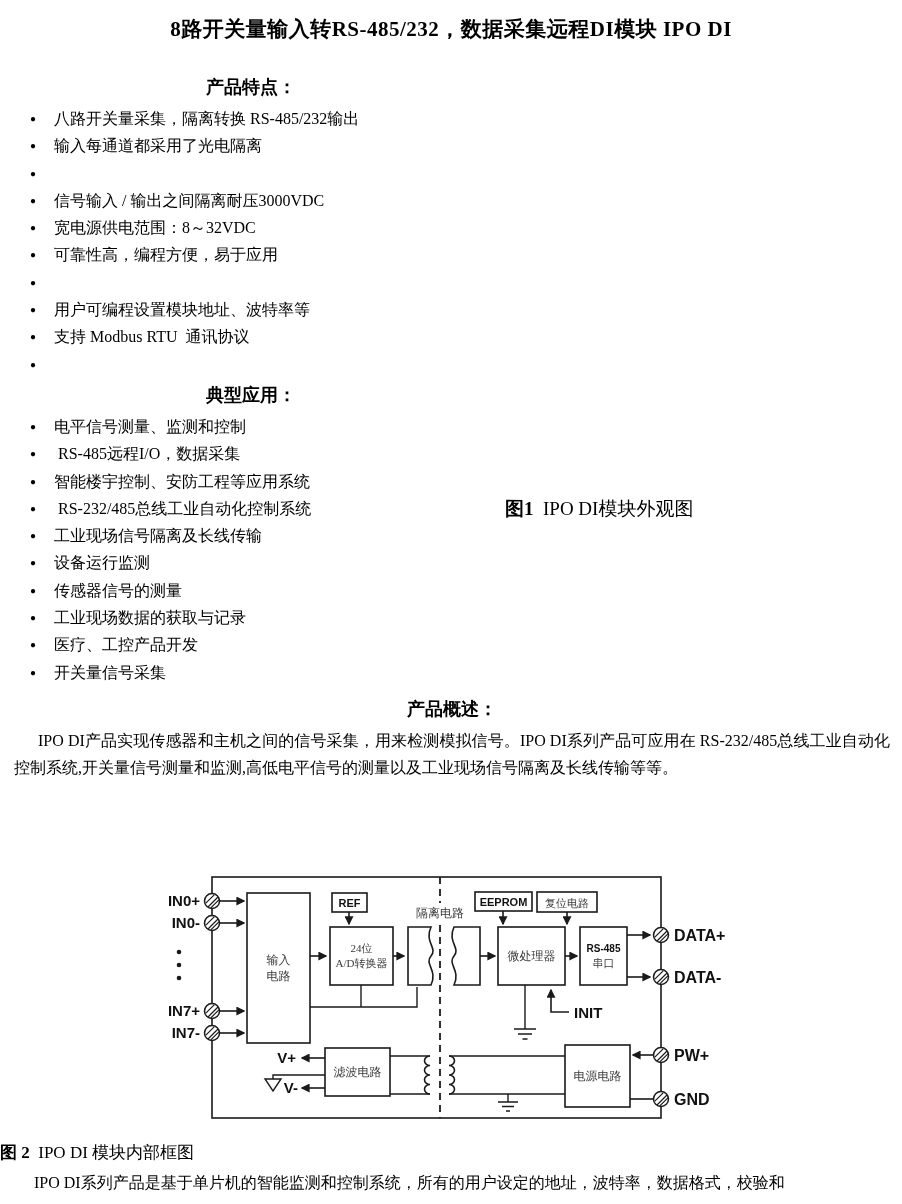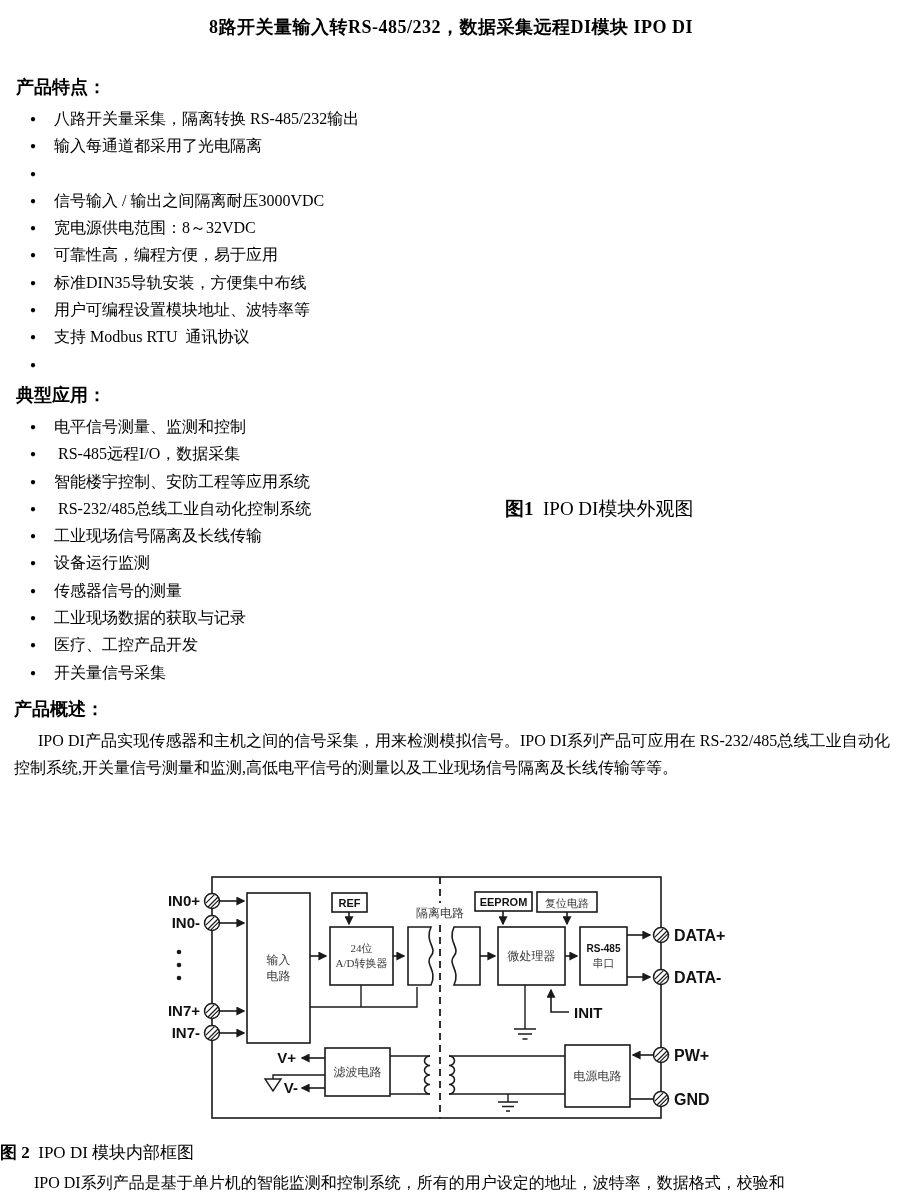--- a/index.html
+++ b/index.html
@@ -3,26 +3,26 @@
 <meta charset="utf-8">
 <style>
   html,body{margin:0;padding:0;}
   body{
     width:902px;height:1204px;position:relative;background:#ffffff;
     font-family:"Liberation Serif","DejaVu Serif",serif;color:#000;
     overflow:hidden;
   }
   .title{
     position:absolute;top:15px;left:0;width:902px;text-align:center;
-    font-size:18px;font-weight:bold;letter-spacing:0.5px;
+    font-size:21px;font-weight:bold;letter-spacing:0.5px;
   }
   .section{position:absolute;left:16px;width:470px;}
   .sec-features{top:76px;}
   .sec-apps{top:384px;}
-  h2.sec-heading{font-size:18px;font-weight:bold;margin:0 0 7px 0;line-height:22px;}
+  h2.sec-heading{font-size:18px;font-weight:bold;margin:0 0 7px 0;line-height:22px;text-align:center;}
   ul.blist{margin:0;padding:0;list-style:none;}
   ul.blist li{display:flex;line-height:27.3px;font-size:16px;}
   ul.blist .bullet{width:24px;padding-left:14px;font-size:10px;flex:none;}
   ul.blist .btext{white-space:pre;}
   .fig1-caption{position:absolute;left:505px;top:496px;font-size:19px;}
   .figlabel{font-weight:bold;}
   .overview{position:absolute;left:14px;top:698px;width:876px;}
   .overview h2{margin:0 0 8px 0;}
   .overview p{margin:0;font-size:16px;line-height:26.5px;text-align:justify;text-indent:24px;}
   .diagram-wrap{position:absolute;left:140px;top:872px;width:630px;height:270px;}
@@ -64,21 +64,20 @@
     <li>
         <span class="bullet">●</span>
         <span class="btext">宽电源供电范围：8～32VDC</span>
       </li>
     <li>
         <span class="bullet">●</span>
         <span class="btext">可靠性高，编程方便，易于应用</span>
       </li>
     <li>
         <span class="bullet">●</span>
-        <span class="btext">标准DIN35导轨安装，方便集中布线</span>
       </li>
     <li>
         <span class="bullet">●</span>
         <span class="btext">用户可编程设置模块地址、波特率等</span>
       </li>
     <li>
         <span class="bullet">●</span>
         <span class="btext">支持 Modbus RTU  通讯协议</span>
       </li>
     <li>

